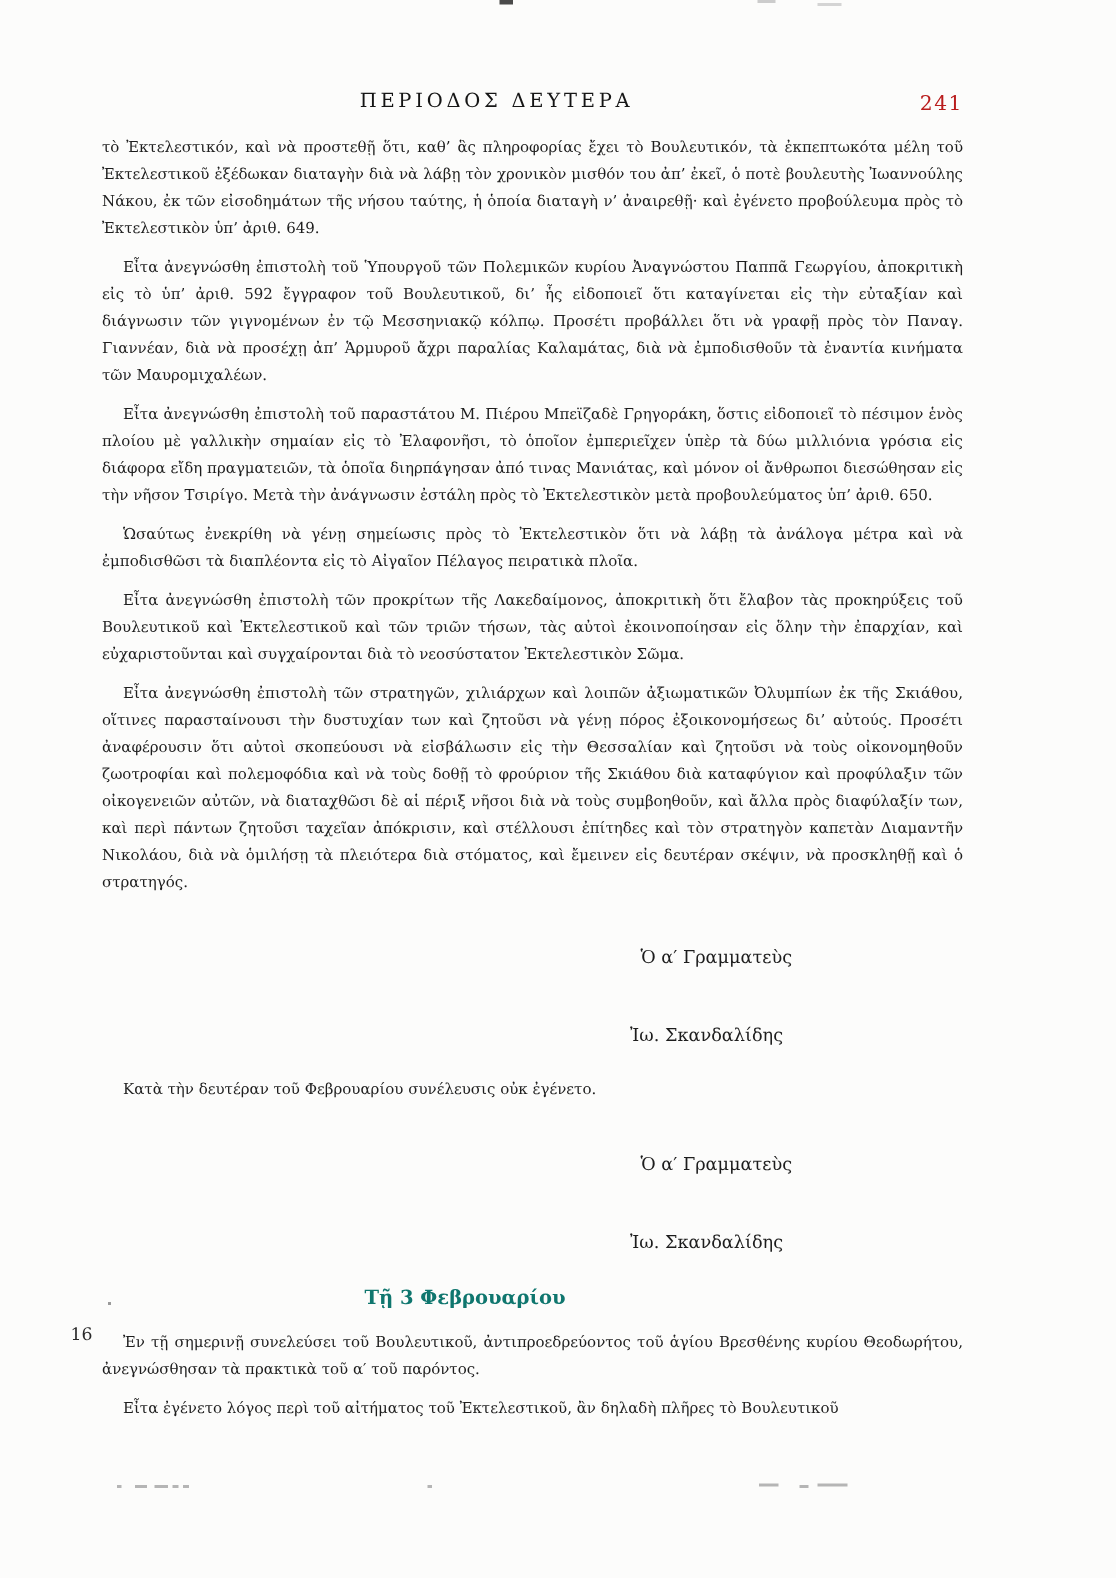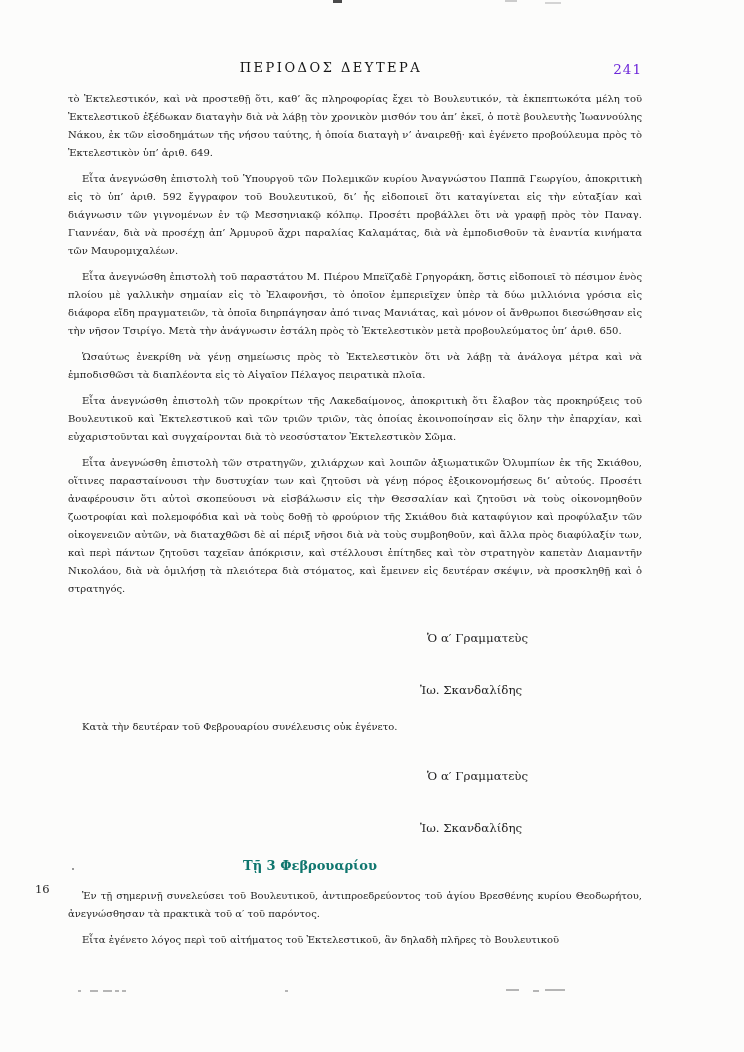--- a/index.html
+++ b/index.html
@@ -31,21 +31,21 @@
     font-size: 13px;
     letter-spacing: 2.5px;
     color: #151515;
   }
   .running-head .pagenum {
     position: absolute;
     right: 0;
     top: 1px;
     font-size: 13.5px;
     letter-spacing: 1px;
-    color: #6d28d9;
+    color: #b91c1c;
   }
   .content {
     position: absolute;
     left: 68px;
     top: 90px;
     width: 574px;
   }
   .para {
     margin: 0 0 8px 0;
     font-size: 10px;
@@ -66,21 +66,21 @@
   .sig div { white-space: nowrap; margin-top: 28px; }
   .section-heading {
     margin: 18px 90px 14px 0;
     text-align: center;
     font-size: 13px;
     font-weight: bold;
     color: #0f766e;
   }
   .footer-mark {
     position: absolute;
-    left: 35px;
+    left: 47px;
     top: 882px;
     font-size: 11.5px;
     color: #2a2a2a;
   }
   .artifact {
     position: absolute;
     height: 2px;
     background: #b5b5b5;
   }
 </style>
@@ -97,21 +97,21 @@
     <span class="title">ΠΕΡΙΟΔΟΣ ΔΕΥΤΕΡΑ</span>
     <span class="pagenum">241</span>
   </div>
 
   <div class="content">
 
     <p class="para noindent">τὸ Ἐκτελεστικόν, καὶ νὰ προστεθῇ ὅτι, καθ’ ἃς πληροφορίας ἔχει τὸ Βουλευτικόν, τὰ ἐκπεπτωκότα μέλη τοῦ Ἐκτελεστικοῦ ἐξέδωκαν διαταγὴν διὰ νὰ λάβῃ τὸν χρονικὸν μισθόν του ἀπ’ ἐκεῖ, ὁ ποτὲ βουλευτὴς Ἰωαννούλης Νάκου, ἐκ τῶν εἰσοδημάτων τῆς νήσου ταύτης, ἡ ὁποία διαταγὴ ν’ ἀναιρεθῇ· καὶ ἐγένετο προβούλευμα πρὸς τὸ Ἐκτελεστικὸν ὑπ’ ἀριθ. 649.</p>
     <p class="para indent">Εἶτα ἀνεγνώσθη ἐπιστολὴ τοῦ Ὑπουργοῦ τῶν Πολεμικῶν κυρίου Ἀναγνώστου Παππᾶ Γεωργίου, ἀποκριτικὴ εἰς τὸ ὑπ’ ἀριθ. 592 ἔγγραφον τοῦ Βουλευτικοῦ, δι’ ἧς εἰδοποιεῖ ὅτι καταγίνεται εἰς τὴν εὐταξίαν καὶ διάγνωσιν τῶν γιγνομένων ἐν τῷ Μεσσηνιακῷ κόλπῳ. Προσέτι προβάλλει ὅτι νὰ γραφῇ πρὸς τὸν Παναγ. Γιαννέαν, διὰ νὰ προσέχῃ ἀπ’ Ἁρμυροῦ ἄχρι παραλίας Καλαμάτας, διὰ νὰ ἐμποδισθοῦν τὰ ἐναντία κινήματα τῶν Μαυρομιχαλέων.</p>
     <p class="para indent">Εἶτα ἀνεγνώσθη ἐπιστολὴ τοῦ παραστάτου Μ. Πιέρου Μπεϊζαδὲ Γρηγοράκη, ὅστις εἰδοποιεῖ τὸ πέσιμον ἑνὸς πλοίου μὲ γαλλικὴν σημαίαν εἰς τὸ Ἐλαφονῆσι, τὸ ὁποῖον ἐμπεριεῖχεν ὑπὲρ τὰ δύω μιλλιόνια γρόσια εἰς διάφορα εἴδη πραγματειῶν, τὰ ὁποῖα διηρπάγησαν ἀπό τινας Μανιάτας, καὶ μόνον οἱ ἄνθρωποι διεσώθησαν εἰς τὴν νῆσον Τσιρίγο. Μετὰ τὴν ἀνάγνωσιν ἐστάλη πρὸς τὸ Ἐκτελεστικὸν μετὰ προβουλεύματος ὑπ’ ἀριθ. 650.</p>
     <p class="para indent">Ὡσαύτως ἐνεκρίθη νὰ γένῃ σημείωσις πρὸς τὸ Ἐκτελεστικὸν ὅτι νὰ λάβῃ τὰ ἀνάλογα μέτρα καὶ νὰ ἐμποδισθῶσι τὰ διαπλέοντα εἰς τὸ Αἰγαῖον Πέλαγος πειρατικὰ πλοῖα.</p>
-    <p class="para indent">Εἶτα ἀνεγνώσθη ἐπιστολὴ τῶν προκρίτων τῆς Λακεδαίμονος, ἀποκριτικὴ ὅτι ἔλαβον τὰς προκηρύξεις τοῦ Βουλευτικοῦ καὶ Ἐκτελεστικοῦ καὶ τῶν τριῶν τριῶν, τὰς ὁποίας ἐκοινοποίησαν εἰς ὅλην τὴν ἐπαρχίαν, καὶ εὐχαριστοῦνται καὶ συγχαίρονται διὰ τὸ νεοσύστατον Ἐκτελεστικὸν Σῶμα.</p>
+    <p class="para indent">Εἶτα ἀνεγνώσθη ἐπιστολὴ τῶν προκρίτων τῆς Λακεδαίμονος, ἀποκριτικὴ ὅτι ἔλαβον τὰς προκηρύξεις τοῦ Βουλευτικοῦ καὶ Ἐκτελεστικοῦ καὶ τῶν τριῶν τήσων, τὰς αὐτοὶ ἐκοινοποίησαν εἰς ὅλην τὴν ἐπαρχίαν, καὶ εὐχαριστοῦνται καὶ συγχαίρονται διὰ τὸ νεοσύστατον Ἐκτελεστικὸν Σῶμα.</p>
     <p class="para indent">Εἶτα ἀνεγνώσθη ἐπιστολὴ τῶν στρατηγῶν, χιλιάρχων καὶ λοιπῶν ἀξιωματικῶν Ὀλυμπίων ἐκ τῆς Σκιάθου, οἵτινες παρασταίνουσι τὴν δυστυχίαν των καὶ ζητοῦσι νὰ γένῃ πόρος ἐξοικονομήσεως δι’ αὐτούς. Προσέτι ἀναφέρουσιν ὅτι αὐτοὶ σκοπεύουσι νὰ εἰσβάλωσιν εἰς τὴν Θεσσαλίαν καὶ ζητοῦσι νὰ τοὺς οἰκονομηθοῦν ζωοτροφίαι καὶ πολεμοφόδια καὶ νὰ τοὺς δοθῇ τὸ φρούριον τῆς Σκιάθου διὰ καταφύγιον καὶ προφύλαξιν τῶν οἰκογενειῶν αὐτῶν, νὰ διαταχθῶσι δὲ αἱ πέριξ νῆσοι διὰ νὰ τοὺς συμβοηθοῦν, καὶ ἄλλα πρὸς διαφύλαξίν των, καὶ περὶ πάντων ζητοῦσι ταχεῖαν ἀπόκρισιν, καὶ στέλλουσι ἐπίτηδες καὶ τὸν στρατηγὸν καπετὰν Διαμαντῆν Νικολάου, διὰ νὰ ὁμιλήσῃ τὰ πλειότερα διὰ στόματος, καὶ ἔμεινεν εἰς δευτέραν σκέψιν, νὰ προσκληθῇ καὶ ὁ στρατηγός.</p>
 
     <div class="sig">
       <div class="sig-role">Ὁ α′ Γραμματεὺς</div>
       <div class="sig-name">Ἰω. Σκανδαλίδης</div>
     </div>
 
     <p class="para indent">Κατὰ τὴν δευτέραν τοῦ Φεβρουαρίου συνέλευσις οὐκ ἐγένετο.</p>
 
     <div class="sig">

